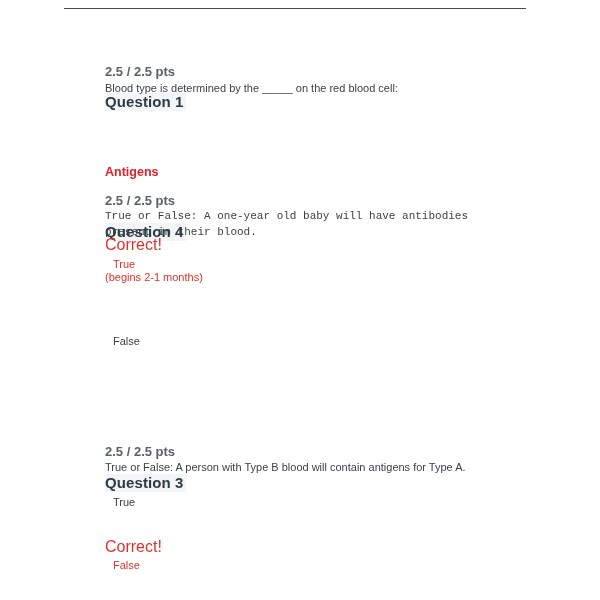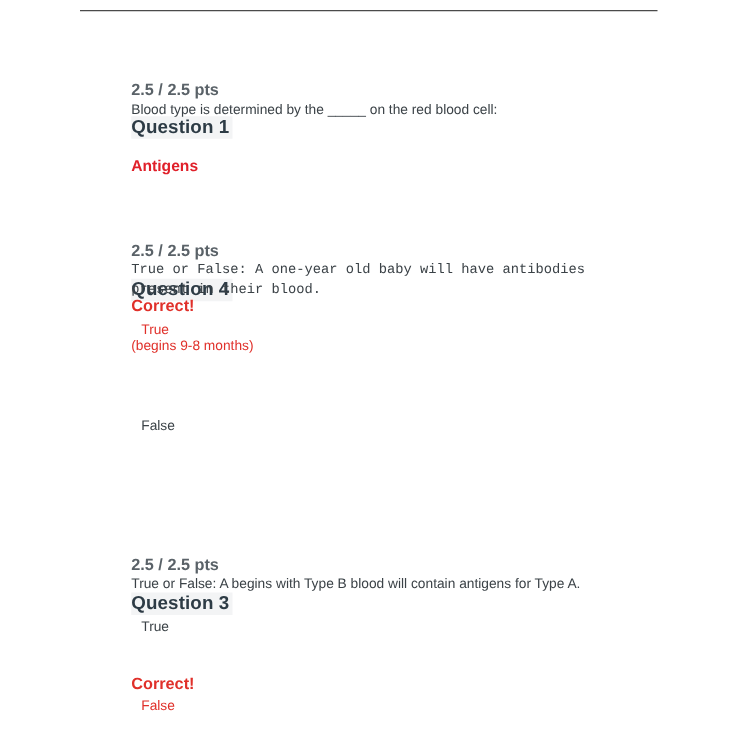--- a/index.html
+++ b/index.html
@@ -43,24 +43,25 @@
     .q-text {
       font-size: 11px;
       color: #3b4247;
       line-height: 16px;
       width: 400px;
     }
     .red-bold {
       font-size: 12.5px;
       font-weight: bold;
       color: #e0202a;
+      margin-top: 39px;
     }
     .correct-label {
-      font-size: 13px;
-      font-weight: bold;
+      font-size: 16px;
+      font-weight: normal;
       color: #e0302a;
       line-height: 14px;
     }
     .answer-red {
       font-size: 11px;
       color: #e0302a;
       line-height: 14px;
     }
     .answer-plain {
       font-size: 11px;
@@ -79,24 +80,24 @@
   <div class="abs q-text" style="left:105px; top:80px;">Blood type is determined by the _____ on the red blood cell:</div>
   <div class="abs red-bold" style="left:105px; top:126px;">Antigens</div>
 </div>
 
 <div>
   <div class="abs q-title" style="left:105px; top:175px;">Question 4</div>
   <div class="abs q-pts" style="left:105px; top:193px;">2.5 / 2.5 pts</div>
   <div class="abs q-text" style="left:105px; top:208px;font-family:Liberation Mono, monospace;">True or False: A one-year old baby will have antibodies present in their blood.</div>
   <div class="abs correct-label" style="left:105px; top:238px;">Correct!</div>
   <div class="abs answer-red" style="left:113px; top:257px;">True</div>
-  <div class="abs answer-red" style="left:105px; top:270px;">(begins 9-8 months)</div>
+  <div class="abs answer-red" style="left:105px; top:270px;">(begins 2-1 months)</div>
   <div class="abs answer-plain" style="left:113px; top:334px;">False</div>
 </div>
 
 <div>
   <div class="abs q-title" style="left:105px; top:426px;text-align:right;">Question 3</div>
   <div class="abs q-pts" style="left:105px; top:444px;">2.5 / 2.5 pts</div>
-  <div class="abs q-text" style="left:105px; top:459px;">True or False: A begins with Type B blood will contain antigens for Type A.</div>
+  <div class="abs q-text" style="left:105px; top:459px;">True or False: A person with Type B blood will contain antigens for Type A.</div>
   <div class="abs answer-plain" style="left:113px; top:495px;">True</div>
   <div class="abs correct-label" style="left:105px; top:540px;">Correct!</div>
   <div class="abs answer-red" style="left:113px; top:558px;">False</div>
 </div>
 
 </body></html>

